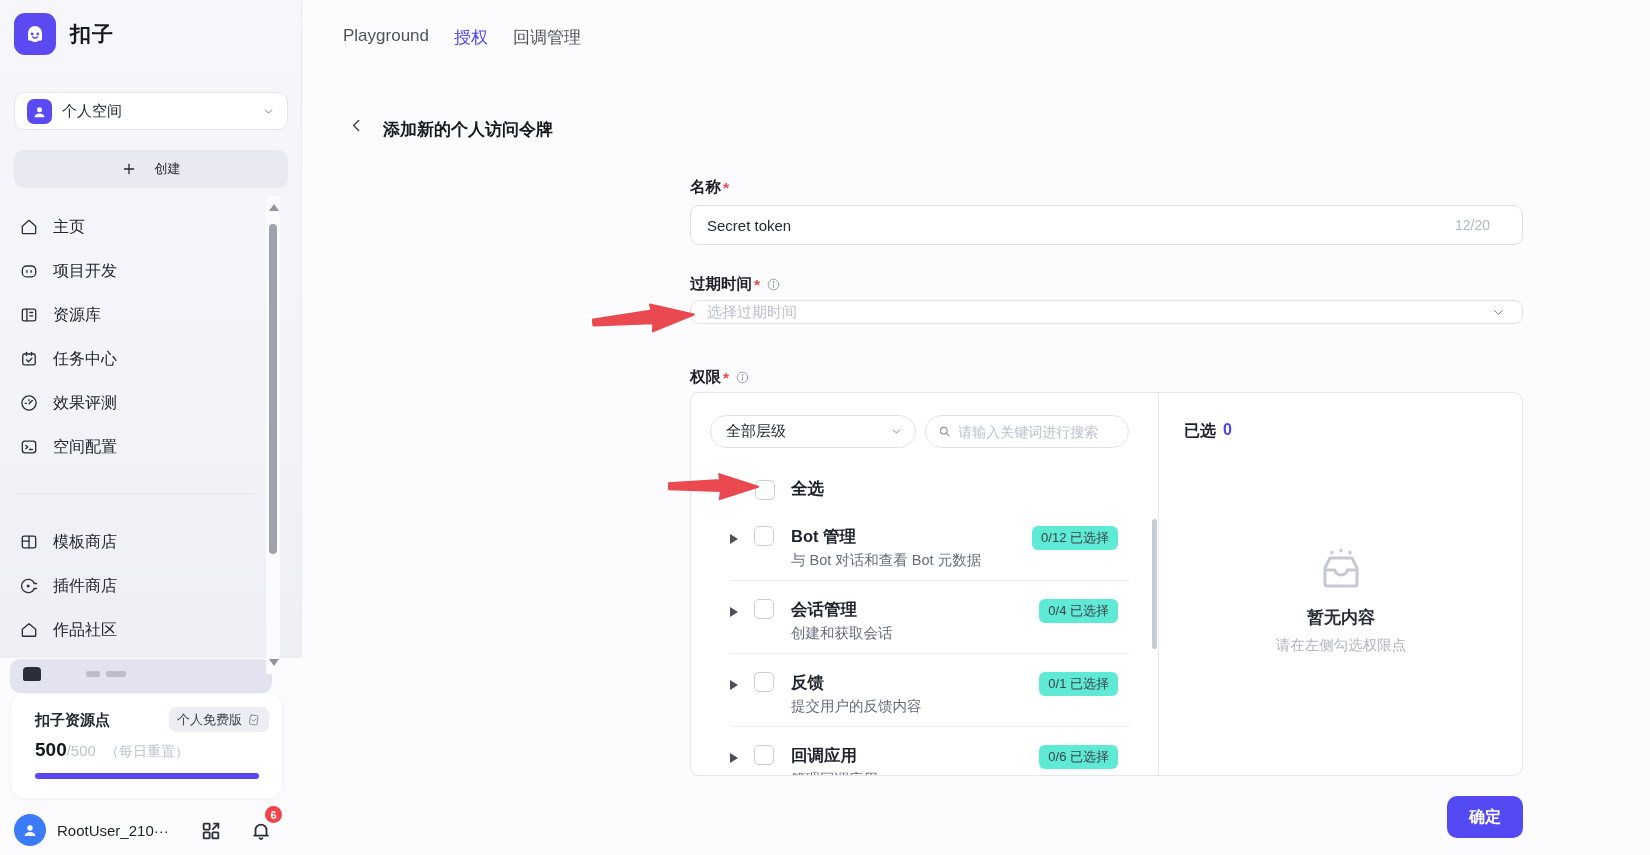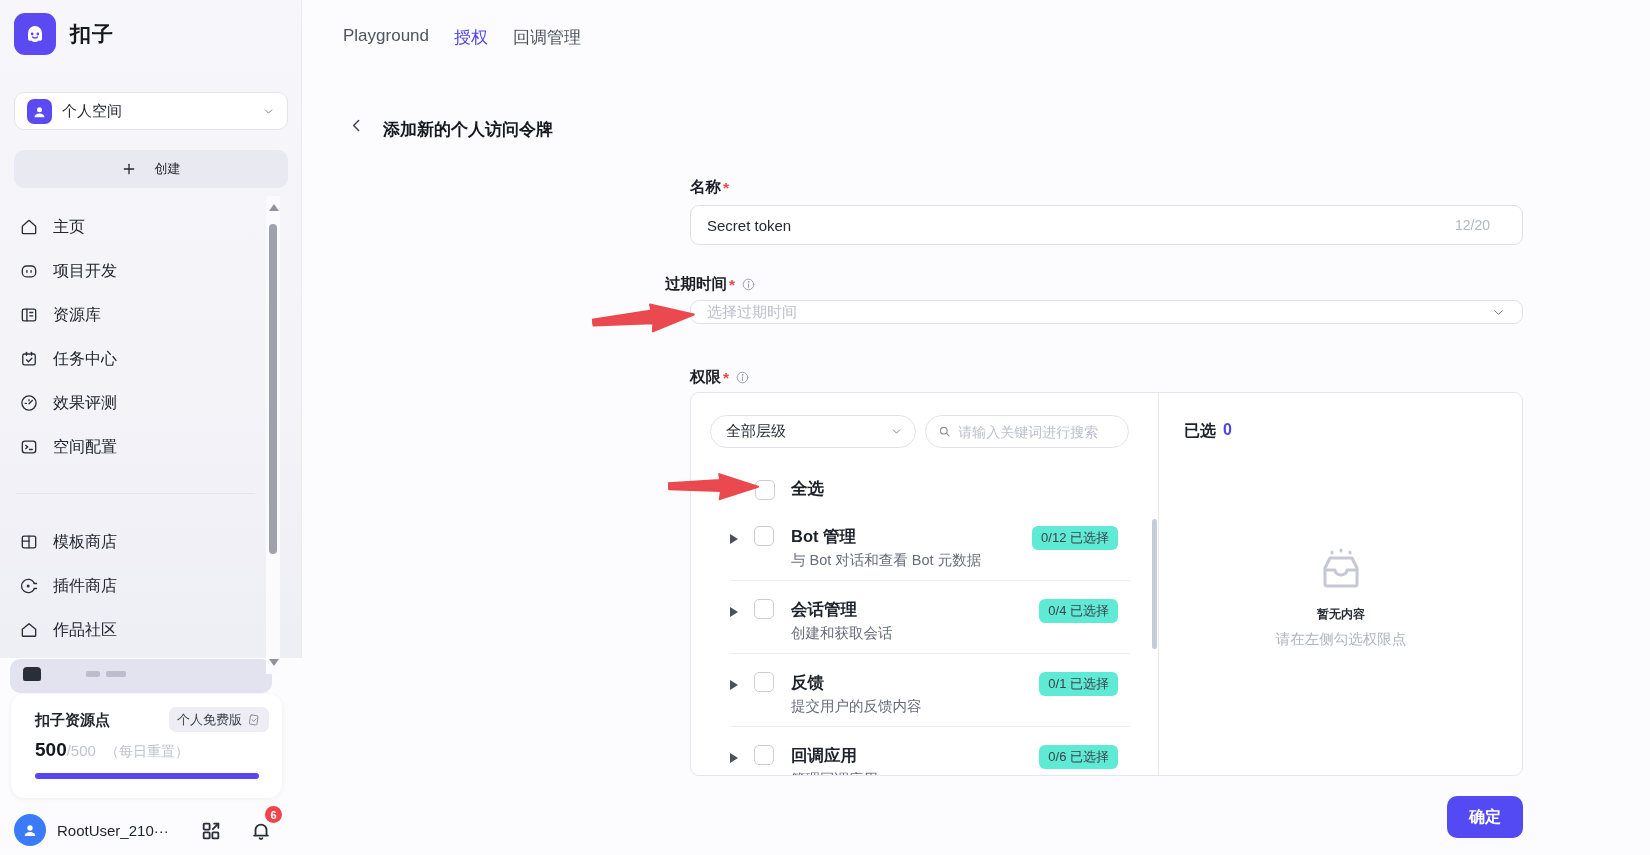--- a/index.html
+++ b/index.html
@@ -60,21 +60,21 @@
     color:#fff; font-size:11px; font-weight:bold; display:flex; align-items:center; justify-content:center; padding:0 3px; z-index:2; }
   
   .topnav { position:absolute; left:343px; top:26px; display:flex; gap:25px; }
   .nav-item { font-size:17px; color:#4d545f; cursor:pointer; }
   .nav-item.active { color:#4b45ea; }
   .back-btn { position:absolute; left:344px; top:115px; width:24px; height:24px; background:none; border:none; cursor:pointer; }
   .page-title { position:absolute; left:383px; top:118px; font-size:17px; font-weight:bold; color:#15181f; }
   .field-label { position:absolute; display:flex; align-items:center; gap:6px; font-size:15.5px; font-weight:bold; color:#1b1e26; }
   .req { color:#e5484d; font-weight:bold; }
   .lbl-name { left:690px; top:177px; }
-  .lbl-expire { left:665px; top:274px; }
+  .lbl-expire { left:690px; top:274px; }
   .lbl-perm { left:690px; top:367px; }
   .text-input { position:absolute; left:690px; width:833px; height:40px; border:1px solid #e0e1e8; border-radius:9px;
     background:#fff; font-family:inherit; font-size:15px; color:#262a33; padding:0 70px 0 16px; outline:none; }
   .inp-name { top:205px; }
   .char-counter { position:absolute; left:1455px; top:217px; font-size:14px; color:#b4b7c0; }
   .select-box { position:absolute; left:690px; top:300px; width:833px; height:24px; border:1px solid #e0e1e8; border-radius:9px;
     background:#fff; display:flex; align-items:center; padding:0 16px; cursor:pointer; }
   .placeholder { color:#bcc0ca; font-size:15px; flex:1; }
   
   .perm-panel { position:absolute; left:690px; top:392px; width:833px; height:384px; background:#fff;
@@ -98,21 +98,21 @@
   .grow .gtitle { position:absolute; left:100px; top:-2px; font-size:16.5px; font-weight:bold; color:#1d212b; }
   .grow .gdesc { position:absolute; left:100px; top:23px; font-size:14.5px; color:#666c79; white-space:nowrap; }
   .grow .gcount { position:absolute; right:40px; top:-2px; background:#5eead4; border-radius:6px; padding:3px 9px;
     font-size:13px; color:#3d424c; }
   .grow .rdiv { position:absolute; left:39px; right:28px; top:52px; height:1px; background:#eceдф1; background:#eceef2; }
   .grow:last-child .rdiv { display:none; }
   .list-thumb { position:absolute; left:461px; top:126px; width:5px; height:130px; border-radius:3px; background:#c7ccd9; }
   .selected-head { position:absolute; left:493px; top:28px; font-size:16px; font-weight:bold; color:#1d212b; display:flex; gap:7px; }
   .selected-count { color:#4b45ea; font-weight:bold; }
   .empty-state { position:absolute; left:467px; top:155px; width:366px; text-align:center; }
-  .empty-title { font-size:12px; font-weight:bold; color:#262b35; margin-top:9px; }
+  .empty-title { font-size:17px; font-weight:bold; color:#262b35; margin-top:9px; }
   .empty-desc { font-size:14.5px; color:#b0b4bf; margin-top:7px; }
   
   .anno { position:absolute; pointer-events:none; }
   .anno.a1 { left:592px; top:302px; transform:rotate(-4deg); }
   .anno.a2 { left:668px; top:472px; transform:rotate(1deg); }
   
   .confirm-btn { position:absolute; left:1447px; top:796px; width:76px; height:42px; border:none; border-radius:10px;
     background:#544af3; color:#fff; font-size:16px; font-weight:bold; font-family:inherit; cursor:pointer; }
   .ico { stroke:#2a2e38; fill:none; stroke-width:1.6; stroke-linecap:round; stroke-linejoin:round; }
 </style>

